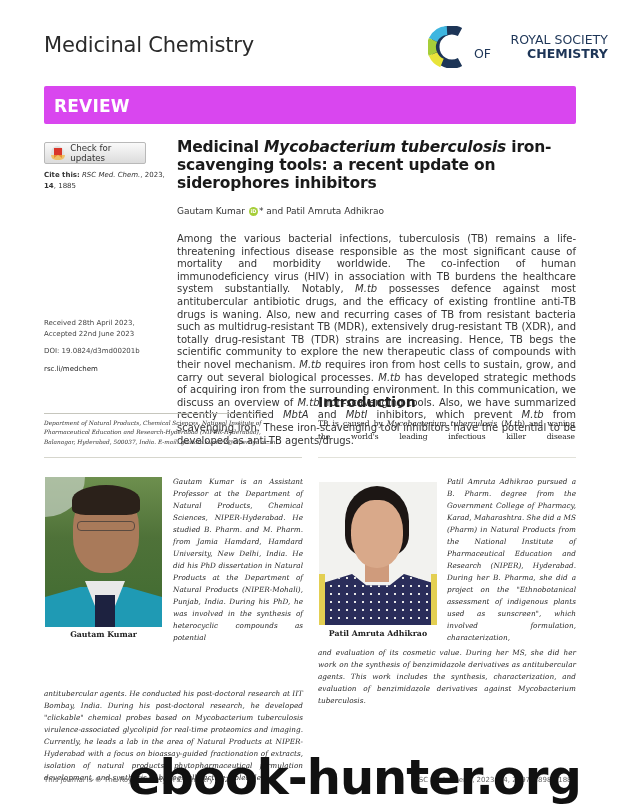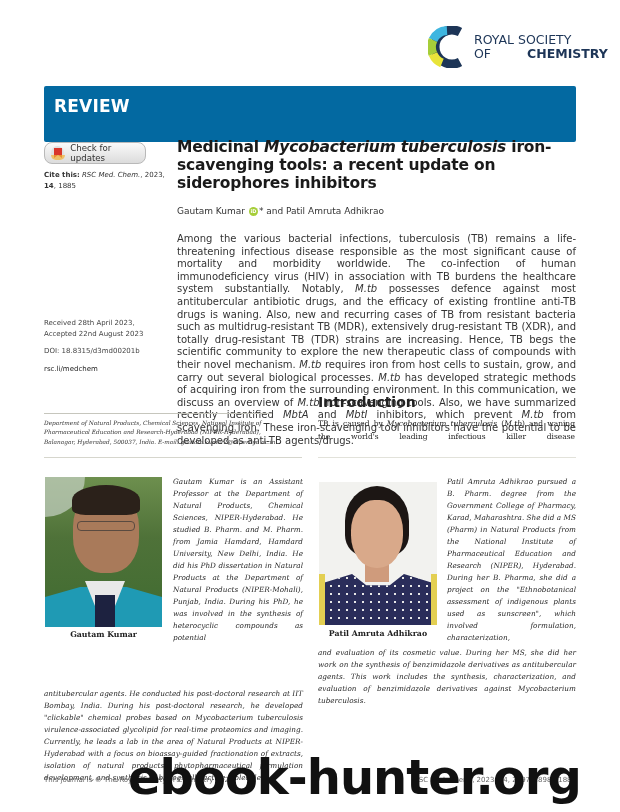--- a/index.html
+++ b/index.html
@@ -1,28 +1,28 @@
 <!DOCTYPE html>
 <html><head>
 <meta charset="utf-8">
 <style>
   * { margin: 0; padding: 0; box-sizing: border-box; }
   html, body { width: 620px; height: 812px; background: #ffffff; overflow: hidden; }
   body { position: relative; font-family: "DejaVu Sans", sans-serif; color: #1a1a1a; }
 
   .journal-name { position: absolute; left: 44px; top: 34px; font-family: "DejaVu Sans", sans-serif; font-size: 21px; line-height: 23px; color: #2a2a2a; letter-spacing: -0.2px; }
-  .rsc-logo { position: absolute; left: 428px; top: 24px; width: 180px; height: 46px; }
+  .rsc-logo { position: absolute; left: 428px; top: 24px; width: 180px; height: 46px; text-align: right; }
   .rsc-logo .c-mark { position: absolute; left: 0; top: 2px; width: 38px; height: 42px; }
   .rsc-logo .logo-text { position: absolute; left: 46px; top: 9px; font-size: 12.5px; line-height: 14px; color: #1d3557; }
   .rsc-logo .logo-text b { font-weight: bold; margin-left: 32px; }
 
-  .review-bar { position: absolute; left: 44px; top: 86px; width: 532px; height: 56px; background: #0369a1; border-radius: 2px; padding-left: 12px; }
+  .review-bar { position: absolute; left: 44px; top: 86px; width: 532px; height: 38px; background: #d946ef; border-radius: 2px; padding-left: 12px; }
   .review-bar span { position: absolute; left: 10px; top: 10px; font-size: 17px; color: #ffffff; font-weight: bold; letter-spacing: 0.2px; }
 
-  .check-updates { position: absolute; left: 44px; top: 142px; width: 102px; height: 22px; border: 1px solid #b9b9b9; border-radius: 8px; background: linear-gradient(#fafafa, #dcdcdc); display: flex; align-items: center; padding-left: 6px; cursor: pointer; }
+  .check-updates { position: absolute; left: 44px; top: 142px; width: 102px; height: 22px; border: 1px solid #b9b9b9; border-radius: 2px; background: linear-gradient(#fafafa, #dcdcdc); display: flex; align-items: center; padding-left: 6px; cursor: pointer; }
   .check-updates .cu-icon { width: 14px; height: 14px; border-radius: 50%; background: #e0e0e0; position: relative; margin-right: 6px; }
   .check-updates .cu-icon::before { content: ""; position: absolute; left: 3px; top: 2px; width: 8px; height: 10px; background: #d9362b; clip-path: polygon(0 0, 100% 0, 100% 100%, 50% 70%, 0 100%); }
   .check-updates .cu-icon::after { content: ""; position: absolute; left: 0; bottom: 0; width: 14px; height: 5px; border-radius: 0 0 7px 7px; background: #f2b234; opacity: 0.7; }
   .check-updates .cu-label { font-size: 8.6px; color: #333; }
 
   .cite { position: absolute; left: 44px; top: 170px; width: 125px; font-size: 7px; line-height: 11px; color: #333; }
   .cite b { font-weight: bold; }
   .cite i { font-style: italic; text-align: center; }
 
   .title { position: absolute; left: 177px; top: 138px; width: 410px; font-size: 15.5px; line-height: 18px; font-weight: bold; color: #1a1a1a; letter-spacing: -0.2px; }
@@ -77,20 +77,21 @@
   .footer { position: absolute; left: 44px; top: 776px; width: 532px; font-size: 7px; color: #666; }
   .footer .left { position: absolute; left: 0; top: 0; text-align: center; }
   .footer .right { position: absolute; right: 0; top: 0; }
 
   .watermark { position: absolute; left: 128px; top: 752px; font-family: "DejaVu Sans", sans-serif; font-weight: bold; font-size: 48px; line-height: 50px; color: #111; letter-spacing: -1px; }
 </style>
 </head>
 <body>
 
 <div class="journal-name">
+  <div>Medicinal Chemistry</div>
 </div>
 
 <div class="rsc-logo">
   <svg class="c-mark" viewBox="0 0 38 42">
     <path d="M32 6 A17 17 0 1 0 32 36" fill="none" stroke="#1d3557" stroke-width="9"></path>
     <path d="M19 4.5 A16.5 16.5 0 0 0 5 14" fill="none" stroke="#3fb6e0" stroke-width="9"></path>
     <path d="M5 14 A16.5 16.5 0 0 0 5 28" fill="none" stroke="#a6ce39" stroke-width="9"></path>
     <path d="M5 28 A16.5 16.5 0 0 0 14 37" fill="none" stroke="#e8e43a" stroke-width="9"></path>
   </svg>
   <div class="logo-text">
@@ -119,22 +120,22 @@
 
 <div class="authors">
   <span>Gautam Kumar</span>
   <span class="orcid">iD</span><span>*</span><span> and </span><span>Patil Amruta Adhikrao</span>
 </div>
 
 <div class="abstract" id="abstract"><span>Among the various bacterial infections, tuberculosis (TB) remains a life-threatening infectious disease responsible as the most significant cause of mortality and morbidity worldwide. The co-infection of human immunodeficiency virus (HIV) in association with TB burdens the healthcare system substantially. Notably, </span><i>M.tb</i><span> possesses defence against most antitubercular antibiotic drugs, and the efficacy of existing frontline anti-TB drugs is waning. Also, new and recurring cases of TB from resistant bacteria such as multidrug-resistant TB (MDR), extensively drug-resistant TB (XDR), and totally drug-resistant TB (TDR) strains are increasing. Hence, TB begs the scientific community to explore the new therapeutic class of compounds with their novel mechanism. </span><i>M.tb</i><span> requires iron from host cells to sustain, grow, and carry out several biological processes. </span><i>M.tb</i><span> has developed strategic methods of acquiring iron from the surrounding environment. In this communication, we discuss an overview of </span><i>M.tb</i><span> iron-scavenging tools. Also, we have summarized recently identified </span><i>MbtA</i><span> and </span><i>MbtI</i><span> inhibitors, which prevent </span><i>M.tb</i><span> from scavenging iron. These iron-scavenging tool inhibitors have the potential to be developed as anti-TB agents/drugs.</span></div>
 
 <div class="meta">
   <div>Received 28th April 2023,</div>
-  <div>Accepted 22nd August 2023</div>
-  <div class="doi">DOI: 18.8315/d3md00201b</div>
+  <div>Accepted 22nd June 2023</div>
+  <div class="doi">DOI: 19.0824/d3md00201b</div>
   <div class="link">rsc.li/medchem</div>
 </div>
 
 <div class="affil-rule-top"></div>
 <div class="affil">Department of Natural Products, Chemical Sciences, National Institute of Pharmaceutical Education and Research-Hyderabad (NIPER-Hyderabad), Balanagar, Hyderabad, 500037, India. E-mail: gautam.kumar2@niperhyd.ac.in</div>
 <div class="affil-rule-bottom"></div>
 
 <h2 class="intro-heading">Introduction</h2>
 <div class="intro-text">
   <span>TB is caused by </span><i>Mycobacterium tuberculosis</i><span> (</span><i>M.tb</i><span>) and waning the world's leading infectious killer disease</span>

